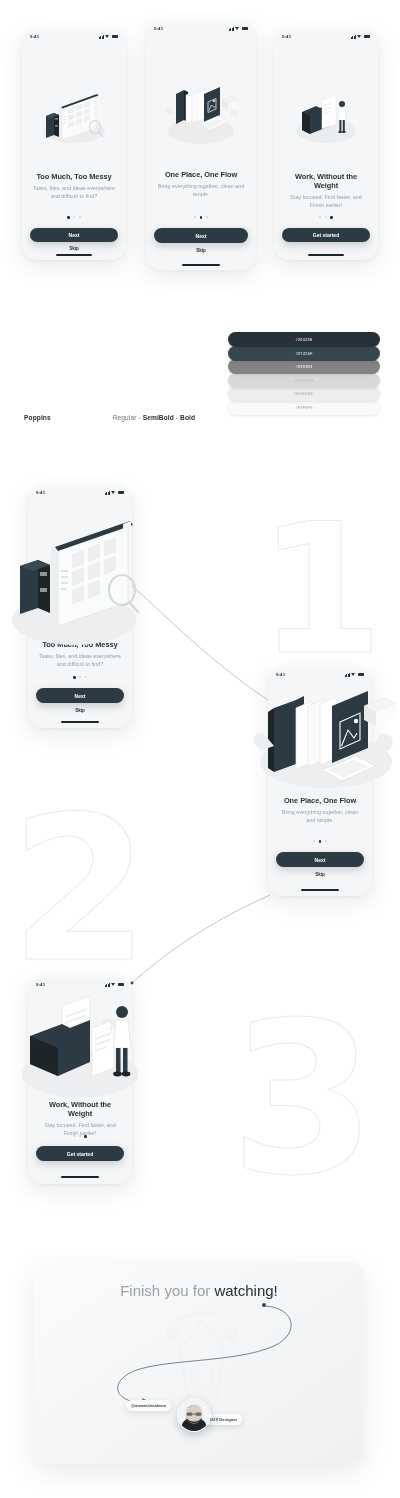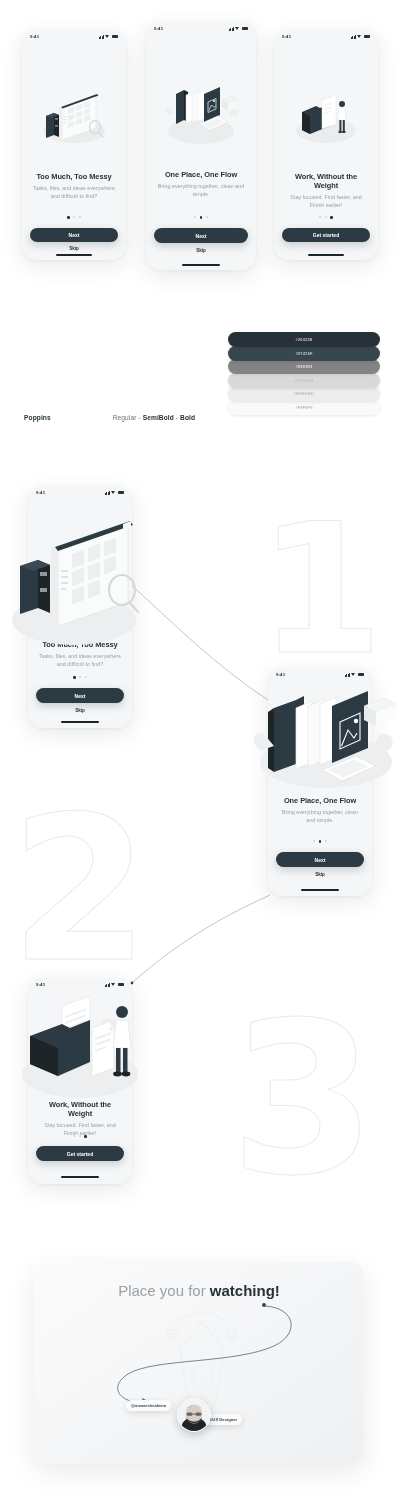--- a/index.html
+++ b/index.html
@@ -118,21 +118,21 @@
 
   
   .thanks-card {
     position:absolute;
     background:linear-gradient(145deg,#fbfbfc 0%,#f4f5f6 55%,#eef0f1 100%);
     border-radius:14px;
     box-shadow:0 8px 26px rgba(38,50,56,.10);
     overflow:hidden;
   }
   .thanks-title { position:absolute; left:0; right:0; text-align:center; font-size:15px; color:#9aa2a8; font-weight:300; }
-  .thanks-title b { color:#263238; font-weight:bold;text-align:right; }
+  .thanks-title b { color:#263238; font-weight:normal;text-align:right; }
   .thanks-sub { position:absolute; left:0; right:0; text-align:center; font-size:7.6px; font-weight:bold; color:#263238; }
   .chip {
     position:absolute;
     background:#fbfbfc;
     border-radius:20px;
     box-shadow:0 2px 6px rgba(38,50,56,.14);
     display:flex; align-items:center; justify-content:center;
     font-size:4.2px; color:#37474F; font-weight:bold;
     white-space:nowrap;
     padding:0 5px;
@@ -558,21 +558,21 @@
         <path d="M40,83 L40,118"></path>
         <path d="M18,30 L10,30 L10,38"></path>
         <path d="M62,30 L70,30 L70,38"></path>
         <rect x="6" y="26" width="8" height="8"></rect>
         <rect x="66" y="26" width="8" height="8"></rect>
         <path d="M14,18 C30,6 50,6 66,18"></path>
       </g>
     </svg>
 
     <div class="thanks-title" style="top:20px;">
-      <span>Place you for </span><b>watching!</b>
+      <span>Finish you for </span><b>watching!</b>
     </div>
 
     <svg style="position:absolute; left:0; top:0;" width="330" height="202" viewBox="0 0 330 202">
       <circle cx="230" cy="43" r="2" fill="#37474F"></circle>
       <path d="M231,44 C262,46 266,72 240,84 C200,102 120,96 94,112 C72,126 88,144 116,140" fill="none" stroke="#5c666b" stroke-width=".8"></path>
       <polygon points="116,140 108,136 110,144" fill="#5c666b"></polygon>
     </svg>
 
     <div class="chip" style="left:92px; top:138px;">@anwarshsaleem</div>
     <div class="chip" style="left:168px; top:152px;">UI/UX Designer</div>

